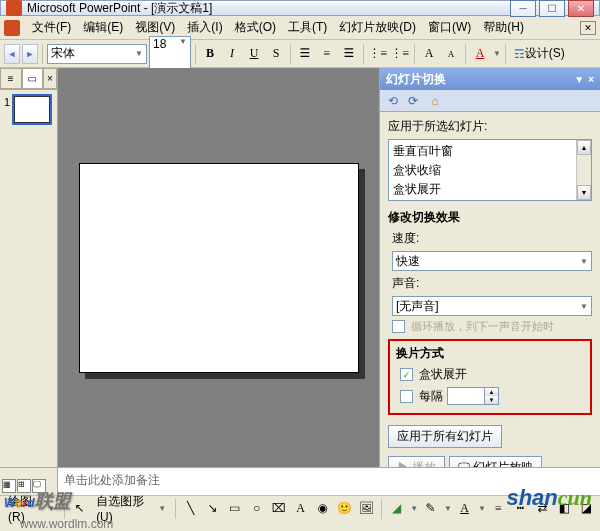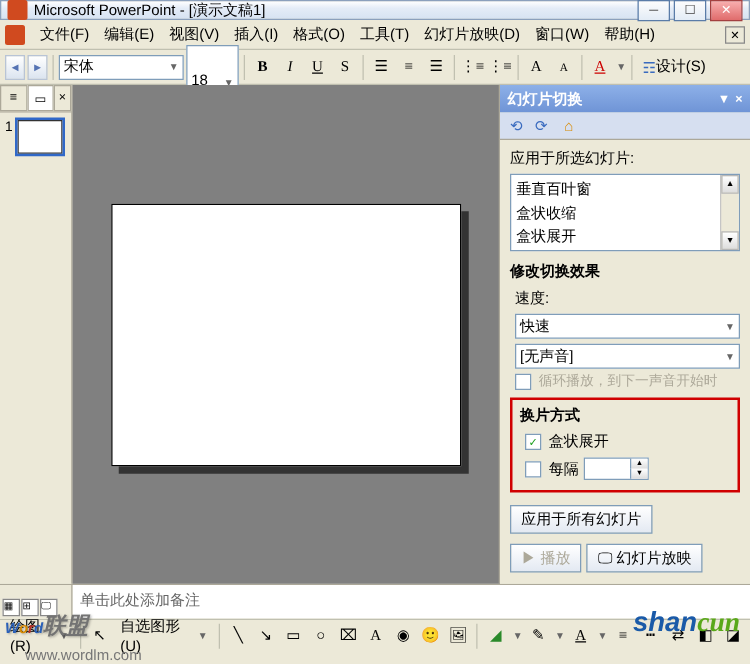--- a/index.html
+++ b/index.html
@@ -14,37 +14,37 @@
 
 .menubar { height: 24px; background: #ece9d8; display: flex; align-items: center; padding: 0 4px; border-bottom: 1px solid #c0c0b0; }
 .menubar .pp-icon { width: 16px; height: 16px; background: #d04a1f; border-radius: 2px; margin-right: 6px; }
 .menu-item { padding: 2px 6px; cursor: default; }
 .menu-close { margin-left: auto; width: 16px; height: 14px; border: 1px solid #888; display: flex; align-items: center; justify-content: center; font-size: 9px; }
 
 .toolbar1 { height: 28px; background: #ece9d8; display: flex; align-items: center; padding: 0 4px; gap: 2px; border-bottom: 1px solid #c0c0b0; }
 .tb-btn { width: 20px; height: 20px; display: flex; align-items: center; justify-content: center; font-family: serif; }
 .tb-sep { width: 1px; height: 20px; background: #c0c0b0; margin: 0 2px; }
 .font-combo { width: 100px; height: 20px; border: 1px solid #7f9db9; background: #fff; padding: 0 3px; display: flex; align-items: center; }
-.size-combo { width: 42px; height: 36px; border: 1px solid #7f9db9; background: #fff; padding: 0 3px; display: flex; align-items: flex-end; }
+.size-combo { width: 42px; height: 36px; border: 1px solid #7f9db9; background: #fff; padding: 0 3px; display: flex; align-items: flex-start; }
 .combo-arrow { margin-left: auto; font-size: 8px; color: #666; }
 .btn-nav { width: 16px; height: 20px; border: 1px solid #b8c4d6; background: linear-gradient(#fff,#dbe4f0); display:flex;align-items:center;justify-content:center;font-size:9px;color:#5573b3; }
 
 .main-area { display: flex; height: 399px; }
 .outline-pane { width: 58px; background: #ece9d8; border-right: 1px solid #aca899; }
 .outline-tabs { height: 22px; display: flex; border-bottom: 1px solid #aca899; }
 .otab { flex: 1; border: 1px solid #aca899; background: #ece9d8; display: flex; align-items: center; justify-content: center; font-size: 10px; }
 .otab.active { background: #fff; }
 .thumb-row { display: flex; padding: 6px 4px; gap: 4px; }
 .thumb-num { font-size: 11px; }
 .thumb { width: 36px; height: 27px; background: #fff; border: 1px solid #333; outline: 2px solid #3068c8; }
 
 .slide-pane { flex: 1; background: #808080; display: flex; align-items: center; justify-content: center; border-right: 1px solid #aca899; }
 .slide { width: 280px; height: 210px; background: #fff; border: 1px solid #000; box-shadow: 6px 6px 0 #333; }
 
-.task-pane { width: 200px; background: #ece9d8; display: flex; flex-direction: column; }
+.task-pane { width: 220px; background: #ece9d8; display: flex; flex-direction: column; }
 .tp-header { height: 22px; background: linear-gradient(#8db0e8,#6f94d6); color: #fff; display: flex; align-items: center; padding: 0 6px; font-weight: bold; }
 .tp-header .sp { flex: 1; }
 .tp-header .ctrl { color: #fff; font-size: 10px; margin-left: 4px; cursor: pointer; }
 .tp-nav { height: 22px; background: #d6dff0; display: flex; align-items: center; padding: 0 4px; gap: 2px; border-bottom: 1px solid #aca899; }
 .tp-nav-btn { width: 18px; height: 18px; display: flex; align-items: center; justify-content: center; font-size: 12px; color: #3a6bbf; }
 .tp-body { flex: 1; padding: 6px 8px; overflow: hidden; }
 .tp-label { margin-bottom: 4px; }
 .tp-listbox { border: 1px solid #7f9db9; background: #fff; height: 62px; display: flex; }
 .tp-list-items { flex: 1; padding: 2px; }
 .tp-list-item { padding: 1px 2px; font-family: Liberation Mono, monospace; }
@@ -196,20 +196,21 @@
       </div>
 
       <div class="tp-section">修改切换效果</div>
       <div class="tp-sub">速度:</div>
       <div class="tp-row">
         <div class="tp-combo">
           <span>快速</span>
           <span class="combo-arrow">▼</span>
         </div>
       </div>
+      <div class="tp-sub">声音:</div>
       <div class="tp-row">
         <div class="tp-combo">
           <span>[无声音]</span>
           <span class="combo-arrow">▼</span>
         </div>
       </div>
       <div class="tp-row tp-gray">
         <span class="tp-chk"></span>
         <span class="tp-chk-label" style="font-size:11px;line-height:1.1">循环播放，到下一声音开始时</span>
       </div>

